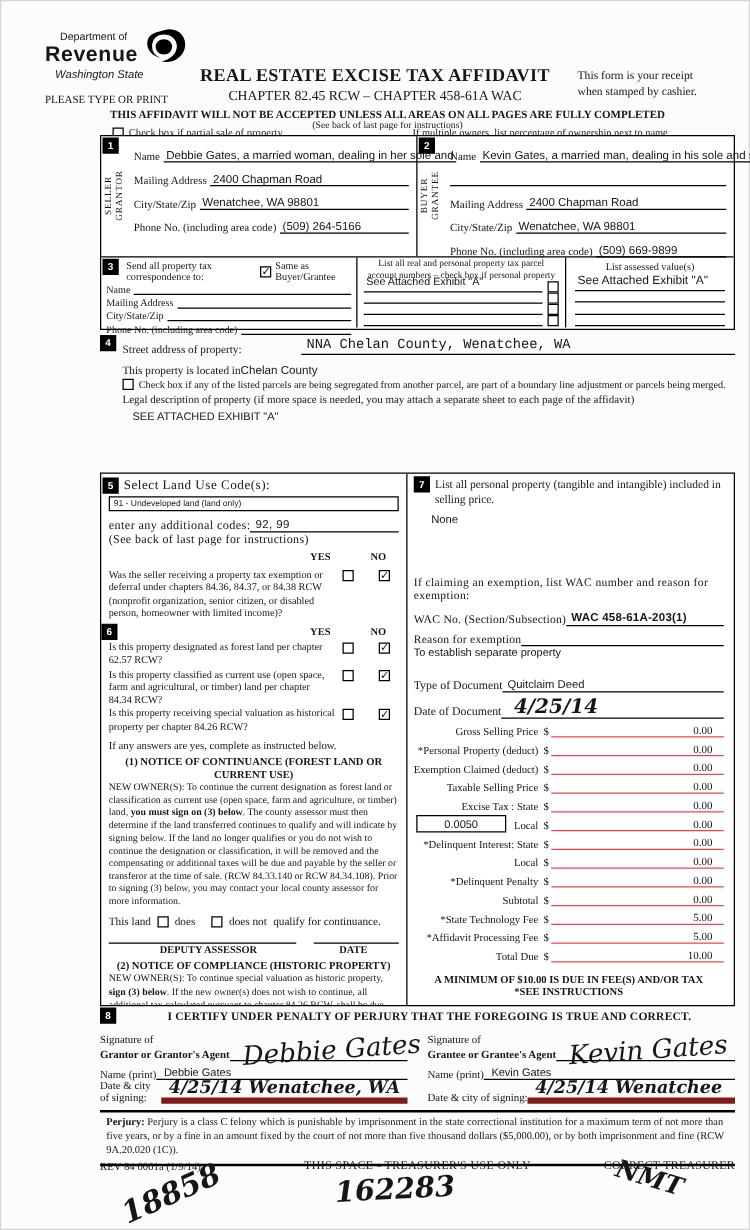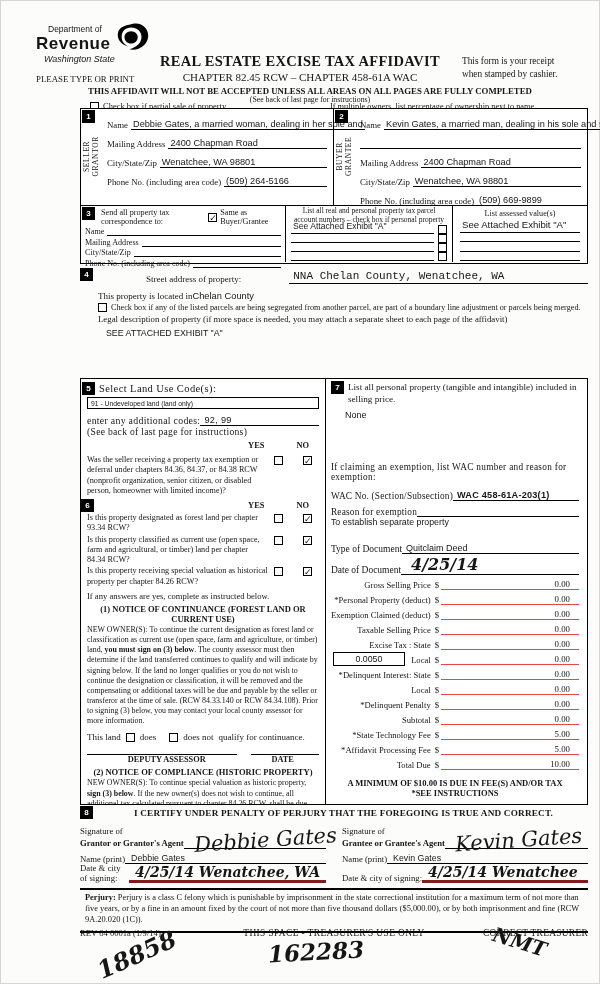--- a/index.html
+++ b/index.html
@@ -52,21 +52,21 @@
 .s3b-val { font-family:"Liberation Sans",sans-serif; font-size:8.6px; padding-left:2px; }
 .s3c { flex:1; padding:1px 7px; display:flex; flex-direction:column; }
 .s3c-head { font-size:8.2px; text-align:center; height:17px; padding-top:2px; }
 .s3c-row { display:flex; align-items:flex-end; height:9.6px; }
 .s3c-row .line { flex:1; border-bottom:1px solid #000; }
 .s3c-val { font-family:"Liberation Sans",sans-serif; font-size:9.6px; padding-left:2px; }
 
 
 .sec4 { left:80px; top:266px; width:508px; }
 .s4-street { display:flex; align-items:flex-end; height:18px; gap:4px; }
-.s4-street .lbl { font-size:9px; white-space:nowrap; padding-left:18px;margin-left:48px; }
+.s4-street .lbl { font-size:9px; white-space:nowrap; padding-left:18px; }
 .s4-street .line { flex:1; border-bottom:1px solid #000; padding:0 4px; }
 .s4-street .num { position:absolute; left:0; top:2px; }
 .s4-located { font-size:9px; padding-left:18px; height:17px; display:flex; align-items:flex-end; gap:0; }
 .s4-cbrow { display:flex; gap:4px; align-items:center; font-size:8.2px; padding-left:18px; height:13px; }
 .s4-legal { font-size:8.8px; padding-left:18px; height:14px; }
 .s4-exhibit { font-family:"Liberation Sans",sans-serif; font-size:8.8px; padding-left:26px; height:12px; }
 
 
 .box2 { left:80px; top:378px; width:508px; height:427px; border:1.5px solid #000; background:#fff; display:flex; overflow:hidden; }
 .b2l { width:252px; border-right:1px solid #000; padding:3px 6px 0 6px; position:relative; }
@@ -124,21 +124,21 @@
 .sigcols { display:flex; gap:16px; }
 .sigcol { flex:1; }
 .sig-top { display:flex; align-items:flex-end; height:29px; }
 .sig-lab { font-size:8.7px; line-height:1.3; white-space:nowrap; }
 .sig-line { flex:1; border-bottom:1px solid #000; position:relative; height:100%; }
 .sig-script { position:absolute; bottom:-4px; left:10px; font-size:21px; transform:rotate(-4deg); white-space:nowrap; }
 .nrow { display:flex; align-items:flex-end; height:15px; font-size:8.7px; }
 .nrow .line { flex:1; border-bottom:1px solid #000; padding:0 6px; }
 .nrow .val { font-family:"Liberation Sans",sans-serif; font-size:8.8px; }
 .drow { display:flex; align-items:flex-end; height:19px; font-size:8.7px; }
-.drow .line { flex:1; border-bottom:3px solid #7f1d1d; padding:0 6px; }
+.drow .line { flex:1; border-bottom:5px solid #7f1d1d; padding:0 6px; }
 .drow .val { font-size:14px; font-weight:bold; white-space:nowrap; }
 .perjury { margin-top:5px; border-top:2px solid #000; border-bottom:2.5px solid #000; padding:3px 5px 5px; font-size:8.4px; line-height:1.3; }
 
 
 .footer { left:80px; top:928px; width:508px; display:flex; align-items:flex-start; }
 .f-rev { font-size:8.6px; width:130px; }
 .f-center { flex:1; text-align:center; font-size:9.4px; letter-spacing:0.4px; }
 .f-right { width:130px; text-align:right; font-size:9.4px; letter-spacing:0.3px; }
 .stamp { position:absolute; font-weight:bold; }
 .stamp1 { left:95px; top:940px; font-size:24px; transform:rotate(-24deg); }
@@ -331,21 +331,21 @@
           </div>
       </div>
       <div class="s6bar">
         <span class="num">6</span>
         <span class="yn" style="height:auto;">
             <span>YES</span>
             <span>NO</span>
           </span>
       </div>
       <div class="q">
-        <div class="q-t">Is this property designated as forest land per chapter 93.34 RCW?</div>
+        <div class="q-t">Is this property designated as forest land per chapter 62.57 RCW?</div>
         <div class="q-c">
             <span class="cb"></span>
             <span class="cb checked">✓</span>
           </div>
       </div>
       <div class="q">
         <div class="q-t">Is this property classified as current use (open space, farm and agricultural, or timber) land per chapter 84.34 RCW?</div>
         <div class="q-c">
             <span class="cb"></span>
             <span class="cb checked">✓</span>

